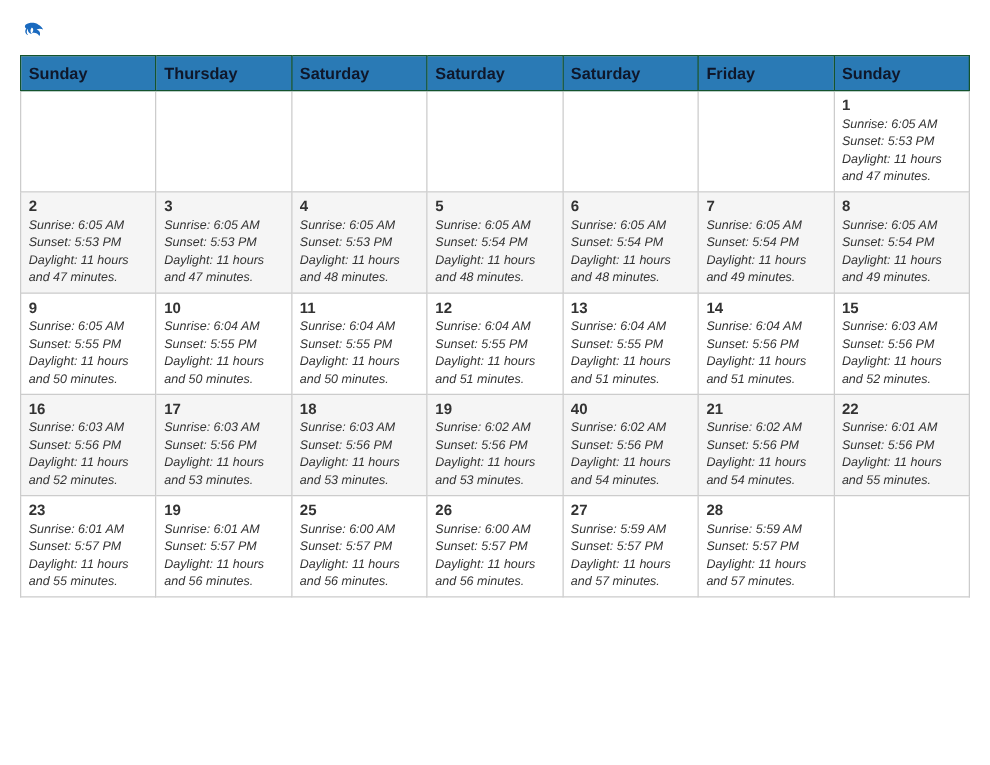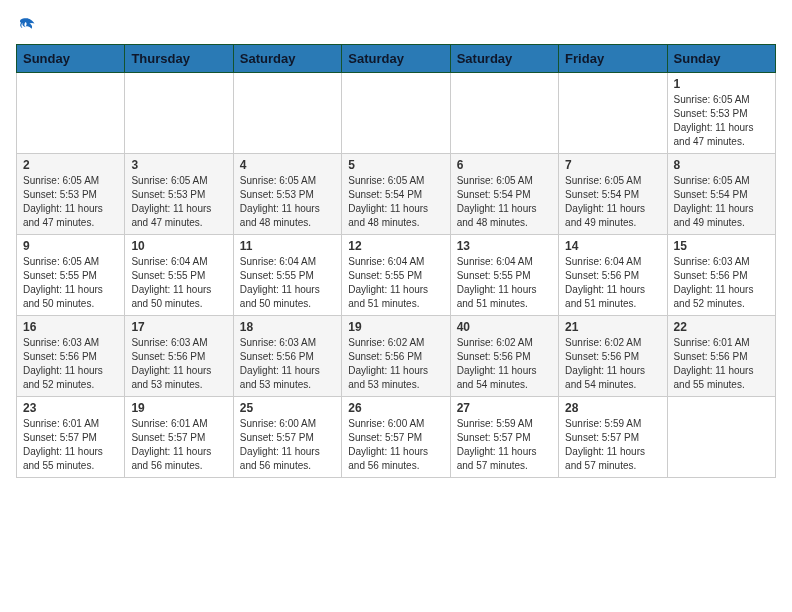--- a/index.html
+++ b/index.html
@@ -81,20 +81,21 @@
       font-size: 12px;
       font-weight: bold;
       color: #333;
       display: block;
       margin-bottom: 2px;
     }
     .day-info {
       font-size: 10px;
       color: #333;
       line-height: 1.4;
+      font-style: italic;
     }
     .empty-cell {
       background: #fff;
     }
   </style>
 </head>
 <body>
 
 <div class="header">
   <div class="logo">

